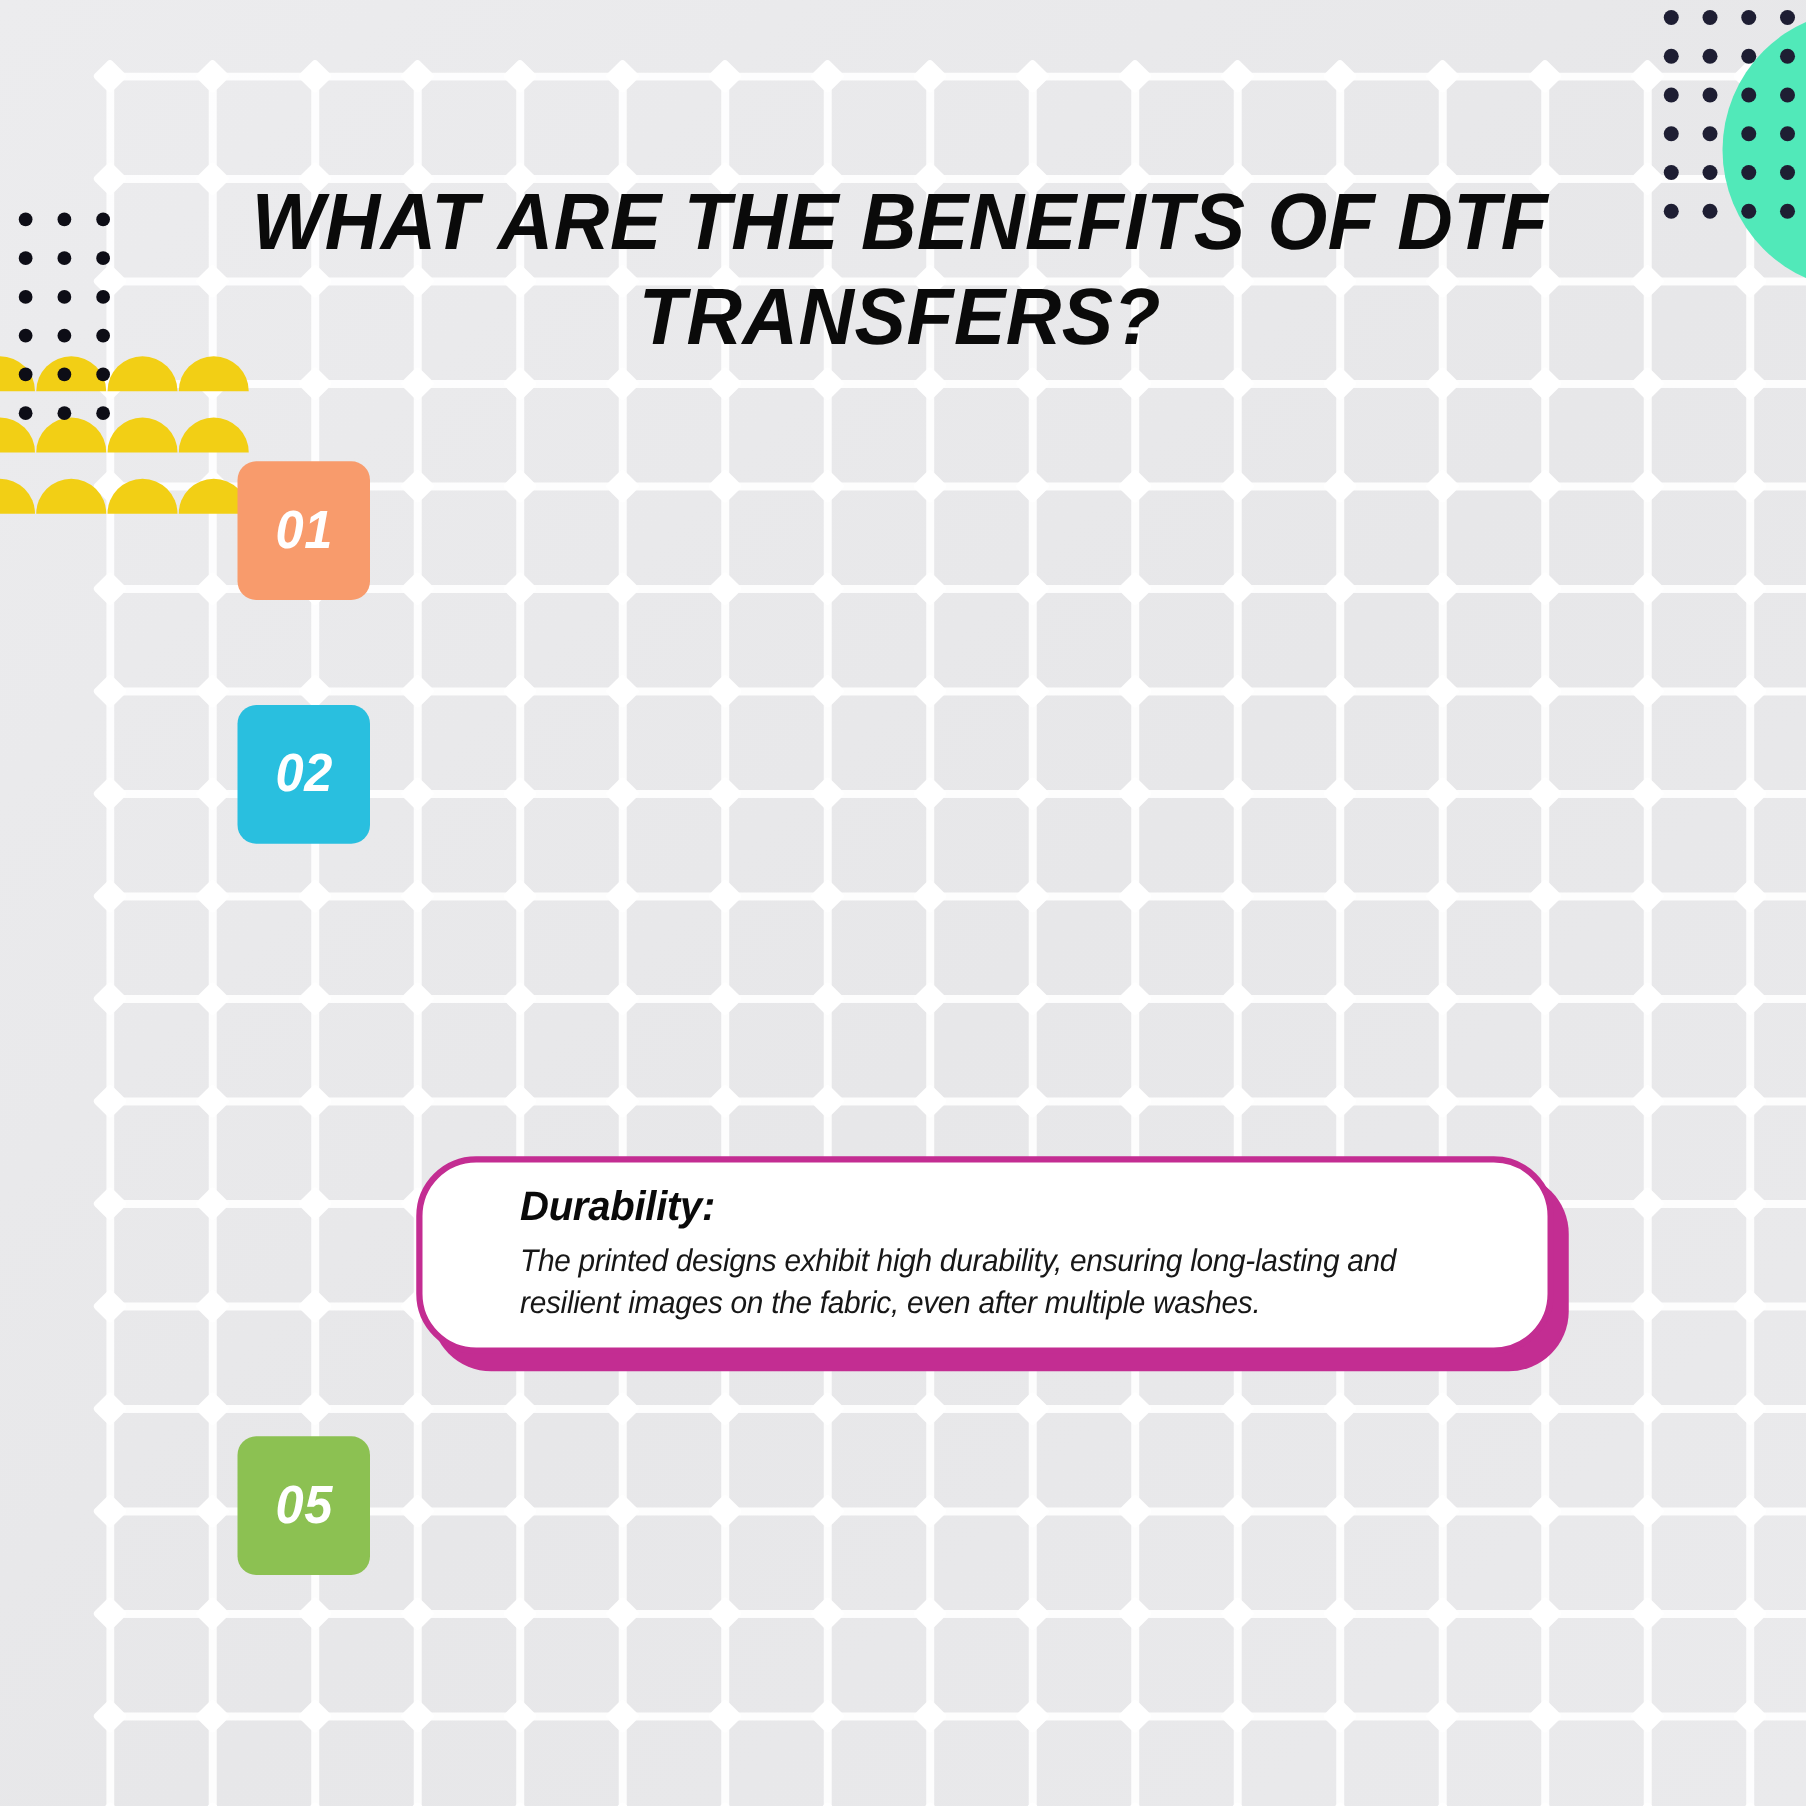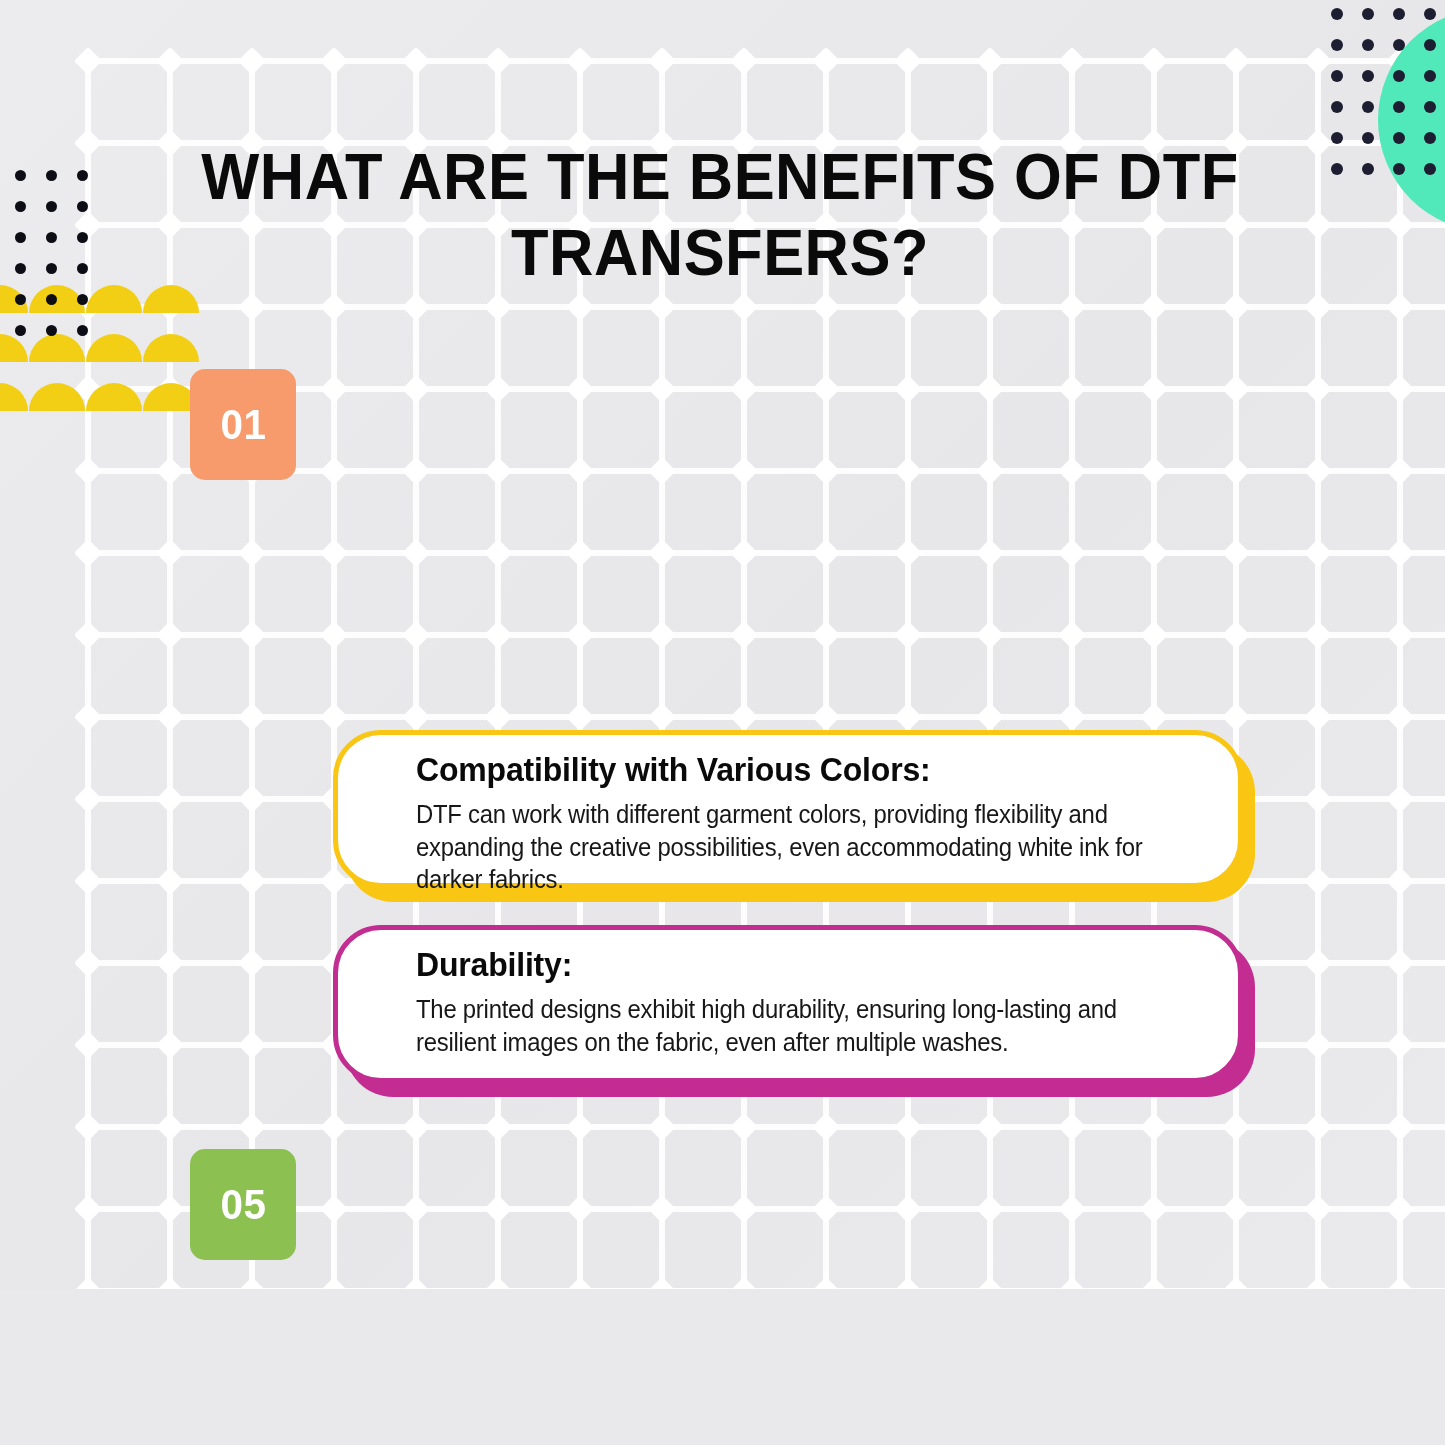--- a/index.html
+++ b/index.html
@@ -13,23 +13,24 @@
   body {
     font-family: "Liberation Sans", sans-serif;
     background: #e9e9eb;
     position: relative;
   }
 
   
   #canvas {
     position: relative;
     width: 1445px;
-    height: 1289px;
+    height: 1445px;
     background: linear-gradient(135deg, #ececee 0%, #e7e7e9 55%, #eaeaec 100%);
     overflow: hidden;
+    font-style: italic;
   }
 
   
   .bg-grid {
     position: absolute;
     left: 85px;
     top: 58px;
     width: 1360px;
     height: 1387px;
     background-image:
@@ -583,29 +584,25 @@
 
   <h1 class="title">WHAT ARE THE BENEFITS OF DTF TRANSFERS?</h1>
 
   <div class="cards" id="cards">
       <div class="row">
         <div class="numbox" style="background:#F89B6C">
           <span>01</span>
         </div>
       </div>
       <div class="row">
+        <div class="numbox" style="background:#29BFDF">
+          <span>02</span>
+        </div>
       </div>
       <div class="row">
-        <div class="card-wrap">
-          <div class="card-shadow" style="background:#F9C613"></div>
-          <div class="card" style="border-color:#F9C613">
-            <h3>Compatibility with Various Colors:</h3>
-            <p>DTF can work with different garment colors, providing flexibility and expanding the creative possibilities, even accommodating white ink for darker fabrics.</p>
-          </div>
-        </div>
       </div>
       <div class="row">
         <div class="card-wrap">
           <div class="card-shadow" style="background:#C32D92"></div>
           <div class="card" style="border-color:#C32D92">
             <h3>Durability:</h3>
             <p>The printed designs exhibit high durability, ensuring long-lasting and resilient images on the fabric, even after multiple washes.</p>
           </div>
         </div>
       </div>

